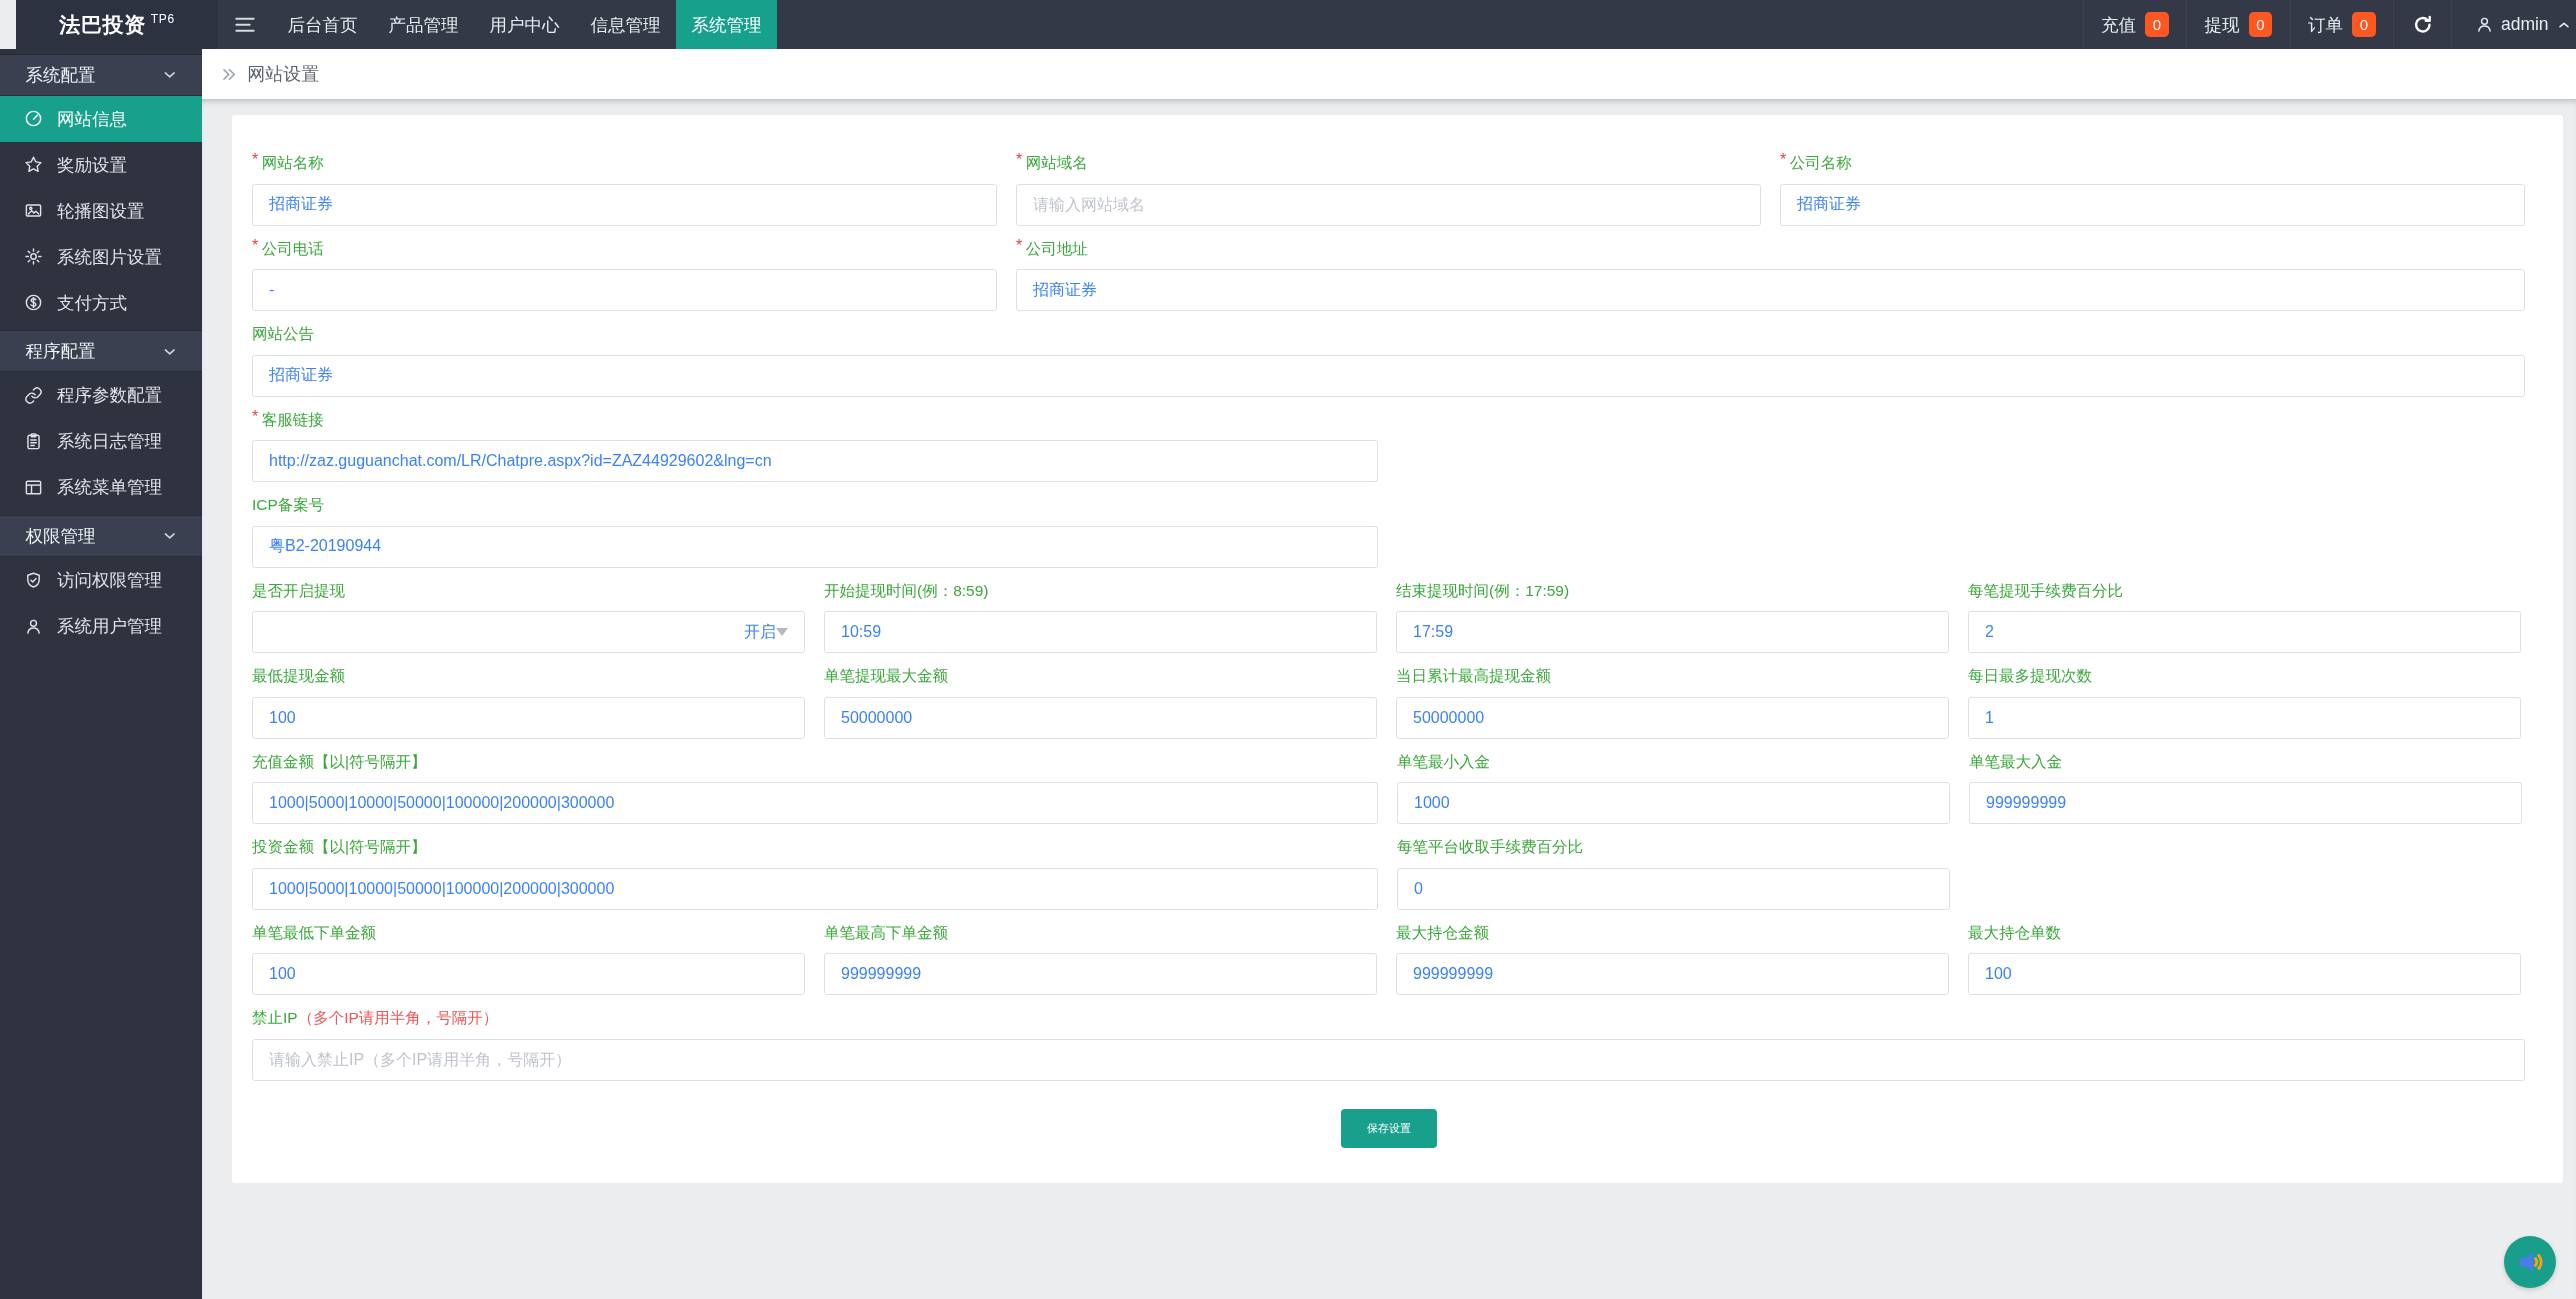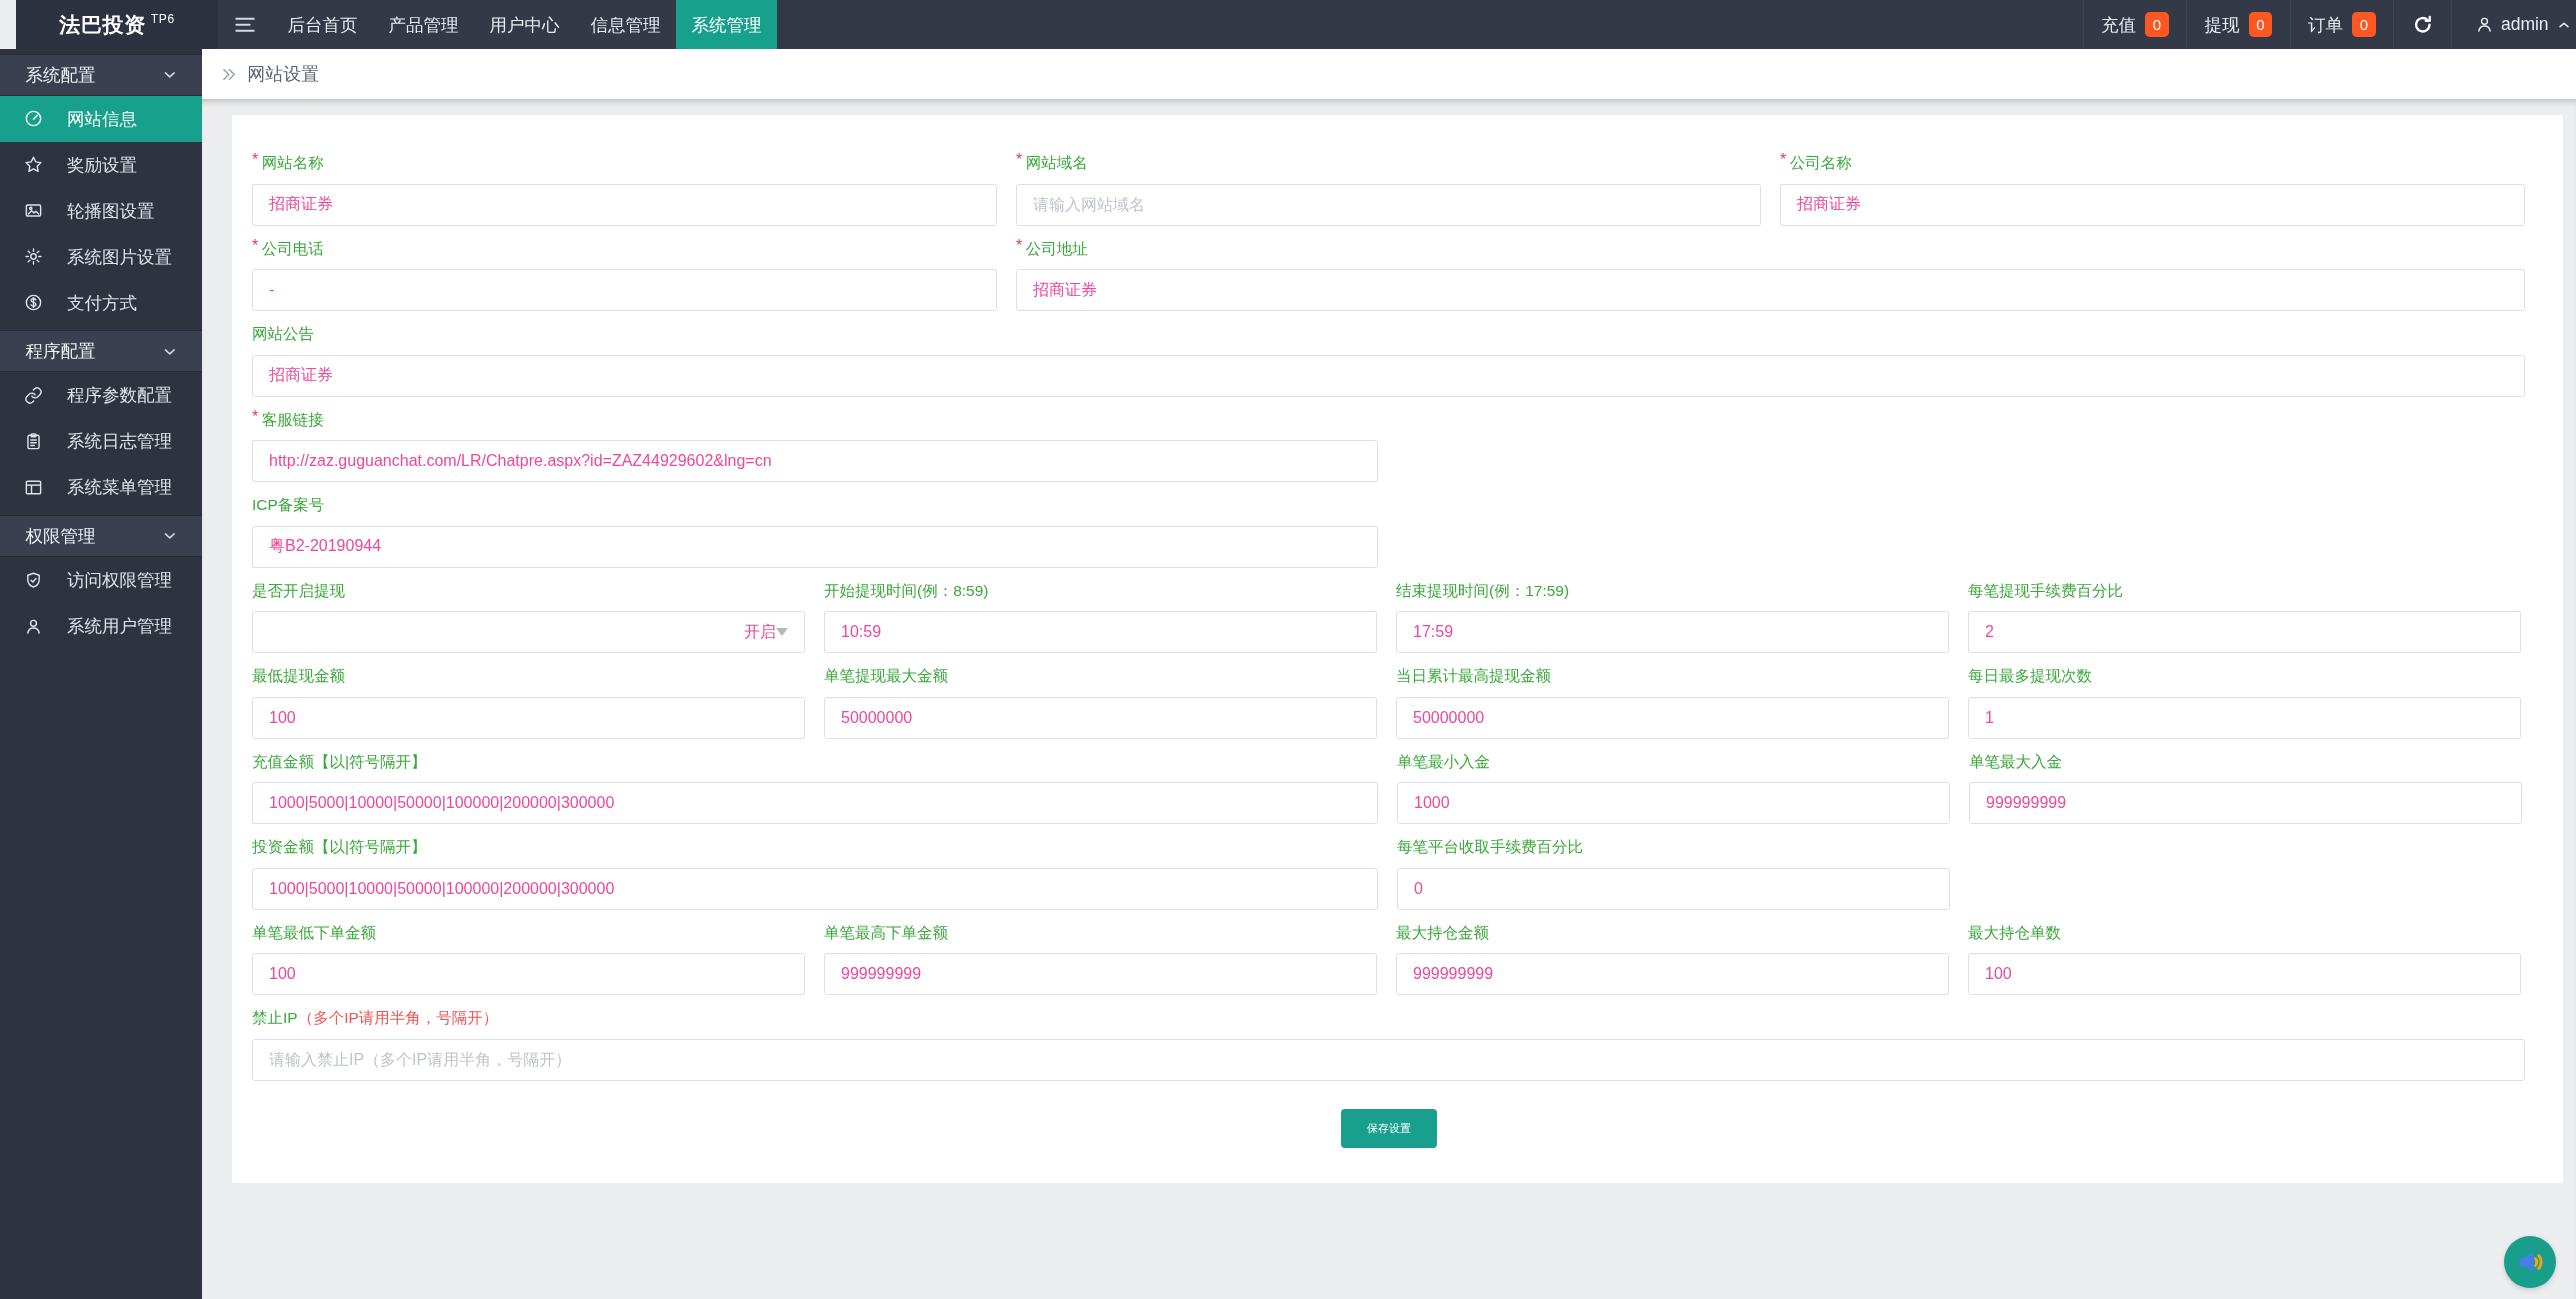--- a/index.html
+++ b/index.html
@@ -14,36 +14,36 @@
   .nav-item.active { background:#17a08c; color:#fff; }
   .topbar-right { margin-left:auto; display:flex; align-items:stretch; font-size:17.5px; }
   .stat { display:flex; align-items:center; padding:0 17.5px; border-left:0.7px solid rgba(255,255,255,0.05); cursor:pointer; }
   .badge { background:#ff5722; color:#fff; font-size:15px; line-height:1; padding:5.4px 7.4px; border-radius:4.7px; margin-left:9.4px; }
   .icon-btn { display:flex; align-items:center; padding:0 17.5px; border-left:0.7px solid rgba(255,255,255,0.05); cursor:pointer; }
   .admin-box { display:flex; align-items:center; gap:7.4px; padding:0 20px 0 23px; border-left:0.7px solid rgba(255,255,255,0.05); cursor:pointer; }
 
   
   .sidebar { position:absolute; top:49px; left:0; bottom:0; width:202px; background:#2f3340; z-index:10; }
   .section-title { height:42px; margin-top:4.7px; background:#3a4050; border-top:0.7px solid #272b36; border-bottom:0.7px solid #272b36; color:#eef0f4; font-size:17.5px; display:flex; align-items:center; justify-content:space-between; padding:0 24px 0 25.6px; cursor:pointer; }
-  .side-item { height:46px; display:flex; align-items:center; gap:24px; padding-left:24px; color:#dfe3e9; font-size:17.5px; cursor:pointer; }
+  .side-item { height:46px; display:flex; align-items:center; gap:14px; padding-left:24px; color:#dfe3e9; font-size:17.5px; cursor:pointer; }
   .side-item.active { background:#17a08c; color:#ffffff; }
   .side-item svg { flex:0 0 auto; }
 
   
   .main { position:absolute; top:49px; left:202px; right:0; bottom:0; }
   .breadcrumb-bar { height:50px; background:#ffffff; display:flex; align-items:center; gap:8.7px; padding-left:17.5px; font-size:18px; color:#5d6370; }
   .content { position:absolute; top:50px; left:0; right:0; bottom:0; background:#ebedee; box-shadow:inset 0 6px 6.7px -4px rgba(0,0,0,0.22); padding:16px 13.5px 0 30px; }
   .card { width:2331px; background:#ffffff; border-radius:2.7px; padding:39px 37px 35px 20px; }
 
   
   .form-row { display:flex; gap:19px; margin-bottom:14px; }
   .field label { display:block; font-size:15.5px; line-height:17.5px; color:#3aa83a; margin-bottom:12px; white-space:nowrap; }
   .req { color:#e63e3e; font-size:16px; display:inline-block; transform:translateY(-2.7px); margin-right:3.4px; }
   .note { color:#f05555; }
-  .field input, .select-box { display:block; width:100%; height:42px; border:0.7px solid #dcdfe4; border-radius:2.7px; background:#fff; font-size:16px; color:#ec4899; padding:0 16px; outline:none; font-family:inherit; }
+  .field input, .select-box { display:block; width:100%; height:42px; border:0.7px solid #dcdfe4; border-radius:2.7px; background:#fff; font-size:16px; color:#3b82f6; padding:0 16px; outline:none; font-family:inherit; }
   .field input::placeholder { color:#bfc3cb; }
   .select-box { display:flex; align-items:center; justify-content:flex-end; cursor:pointer; }
   .caret-down { width:0; height:0; border-left:6.7px solid transparent; border-right:6.7px solid transparent; border-top:8px solid #b4b8bf; }
   .w1 { width:553px; } .w2 { width:1126px; } .w3 { width:745px; } .w3d { width:1509px; } .wf { width:2273px; }
   .save-btn { display:block; margin:28px auto 0; width:96px; height:39px; background:#18a08c; color:#fff; font-size:11px; border:none; border-radius:4px; cursor:pointer; font-family:inherit; }
 
   
   .fab { position:absolute; right:20px; bottom:11.4px; width:52px; height:52px; border-radius:50%; background:#1a9e8c; display:flex; align-items:center; justify-content:center; cursor:pointer; box-shadow:0 2px 5.4px rgba(0,0,0,0.15); z-index:30; }
 </style>
 </head>

